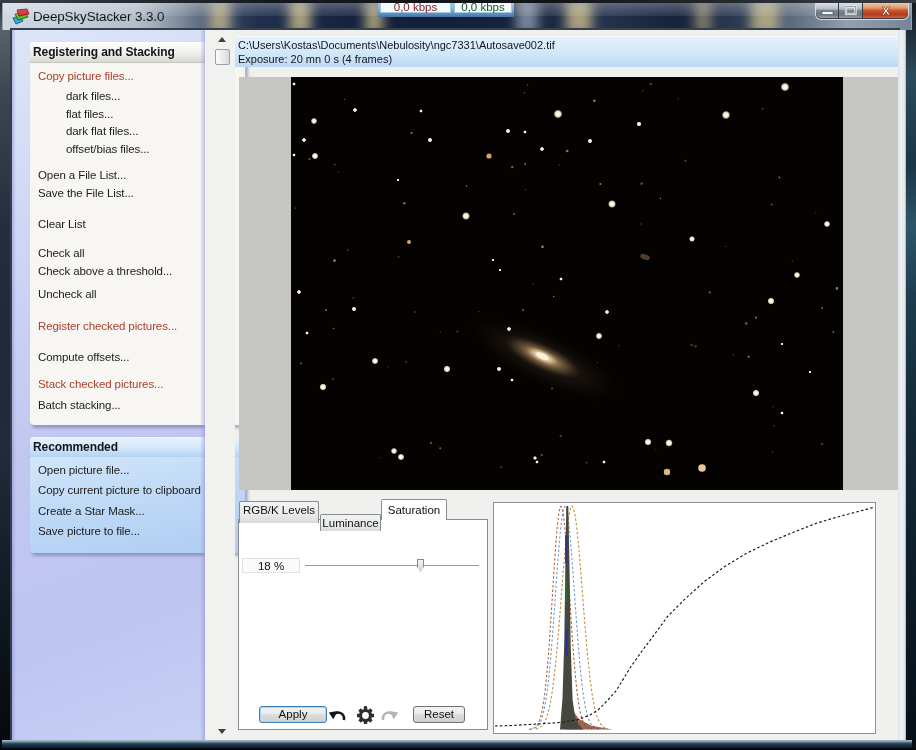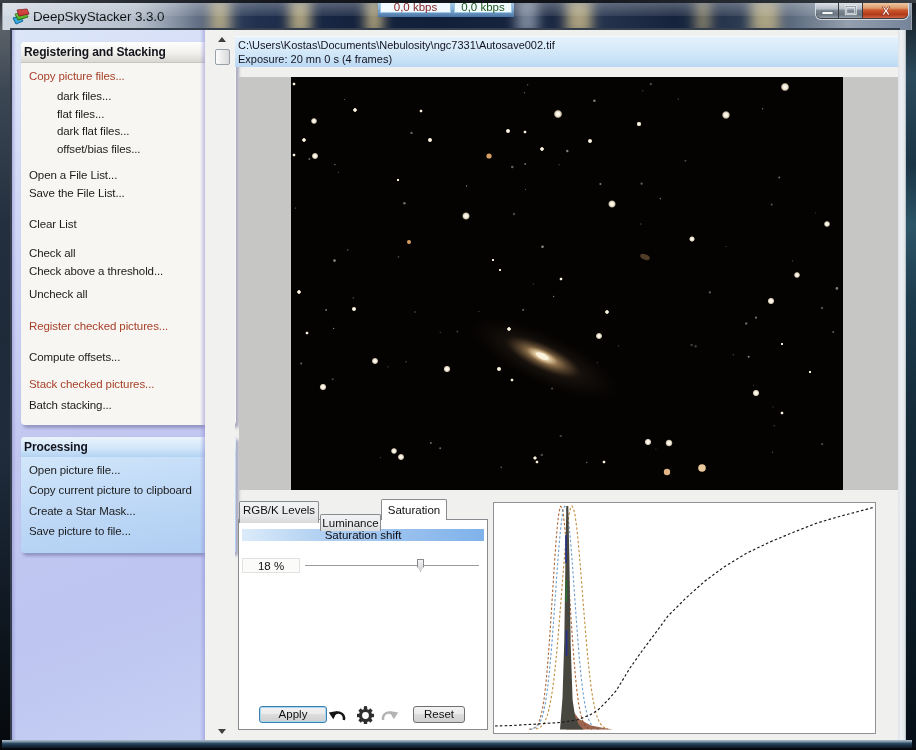--- a/index.html
+++ b/index.html
@@ -42,21 +42,21 @@
 #client { left:8px; top:26px; width:890px; height:714px; background:#f0f0ef; border-left:2px solid #35404c; border-top:2px solid #35404c; }
 
 #frame-right { left:896px; top:28px; width:8px; height:712px; background:linear-gradient(90deg,#dfe3e7 0%,#eef1f3 40%,#e3e7ea 80%,#aab4bd 100%); }
 #frame-bot { left:0px; top:738px; width:910px; height:8px; background:linear-gradient(180deg,#b2bfc9 0%,#7e96a9 20%,#29465f 45%,#16293c 75%,#0d1b29 100%); }
 
 
 #sidebar { left:0px; top:0px; width:193px; height:710px;
   background:linear-gradient(160deg,#dce6f8 0%,#cdd4f5 30%,#c2c7f0 55%,#bdc5f0 80%,#c6d0f4 100%); }
 #sidebar::before { content:""; position:absolute; left:0; top:0; width:4px; height:710px; background:linear-gradient(90deg,rgba(140,136,205,.5),rgba(140,136,205,0)); }
 #sidebar::after { content:""; position:absolute; right:0; top:0; width:5px; height:710px; background:linear-gradient(90deg,rgba(148,144,215,0),rgba(148,144,215,.55)); }
-.sbox { position:absolute; left:9px; width:215px; border-radius:4px; box-shadow:2.5px 2.5px 3px rgba(90,90,140,.45); }
+.sbox { position:absolute; left:18px; width:215px; border-radius:4px; box-shadow:2.5px 2.5px 3px rgba(90,90,140,.45); }
 .sbox .hdr { font-weight:bold; font-size:12px; color:#14141c; padding:3px 0 3px 3px; letter-spacing:-0.1px; }
 .sitem { position:absolute; left:8px; font-size:11.5px; letter-spacing:-0.1px; color:#1c1c1c; white-space:nowrap; }
 .sub { left:36px; }
 .red { color:#a8402a; }
 
 #box-reg { top:12px; height:383px; background:#f7f6f2; }
 #box-reg .hdr { background:linear-gradient(180deg,#ffffff 0%,#f1f0ec 55%,#d9d7d1 100%); border-radius:4px 4px 0 0; border-bottom:1px solid #c9c7c1; }
 #box-proc { top:407px; height:116px; background:linear-gradient(170deg,#d8ebfb 0%,#c2dbf7 45%,#aecdf2 100%); }
 #box-proc .hdr { background:linear-gradient(180deg,#eaf4fd 0%,#cfe5fa 60%,#b3d2f2 100%); border-radius:4px 4px 0 0; }
 #box-opt { top:535px; height:173px; background:linear-gradient(170deg,#d8ebfb 0%,#c2dbf7 45%,#aecdf2 100%); }
@@ -156,21 +156,21 @@
           <div class="sitem" style="top:176px">Clear List</div>
           <div class="sitem" style="top:205px">Check all</div>
           <div class="sitem" style="top:223px">Check above a threshold...</div>
           <div class="sitem" style="top:246px">Uncheck all</div>
           <div class="sitem red" style="top:278px">Register checked pictures...</div>
           <div class="sitem" style="top:309px">Compute offsets...</div>
           <div class="sitem red" style="top:336px">Stack checked pictures...</div>
           <div class="sitem" style="top:357px">Batch stacking...</div>
         </div>
         <div class="sbox" id="box-proc">
-          <div class="hdr">Processing</div>
+          <div class="hdr">Recommended</div>
           <div class="sitem" style="top:27px">Open picture file...</div>
           <div class="sitem" style="top:47px">Copy current picture to clipboard</div>
           <div class="sitem" style="top:68px">Create a Star Mask...</div>
           <div class="sitem" style="top:88px">Save picture to file...</div>
         </div>
       </div>
       <div class="abs" id="sscroll">
         <div class="sarrow" id="sarr-up"></div>
         <div class="abs" id="sthumb"></div>
         <div class="sarrow" id="sarr-dn"></div>
@@ -348,21 +348,20 @@
                 <circle cx="236.7" cy="7.8" r="0.6" fill="#cbc3b6" opacity="0.65"></circle>
           </g>
           </svg>
         </div>
       </div>
 
       <div class="tab" style="left:227px;top:471px;width:80px;height:22px;line-height:17px;z-index:1">RGB/K Levels</div>
       <div class="tab" style="left:308px;top:484px;width:61px;height:17px;line-height:17px;z-index:1">Luminance</div>
       <div class="tab" id="tab-sat" style="left:369px;top:469px;width:66px;height:21px;line-height:20px">Saturation</div>
       <div class="abs" id="tabbody">
-        <div id="satshift">Saturation shift</div>
         <div id="pctbox">18 %</div>
         <div id="sltrack"></div>
         <div id="slthumb"></div>
         <div class="btn" id="btn-apply">Apply</div>
         <svg width="90" height="18" viewBox="0 0 90 18" style="position:absolute;left:88px;top:186px">
 
           <path d="M16.8 14 a5.6 5.6 0 1 0 -10.9 -3.4" fill="none" stroke="#151515" stroke-width="2.5"></path>
           <polygon points="1.8,6.6 10.4,5.0 6.3,13.2" fill="#151515"></polygon>
 
           <g transform="translate(38.5,9.5)" fill="#2e2e2e">

